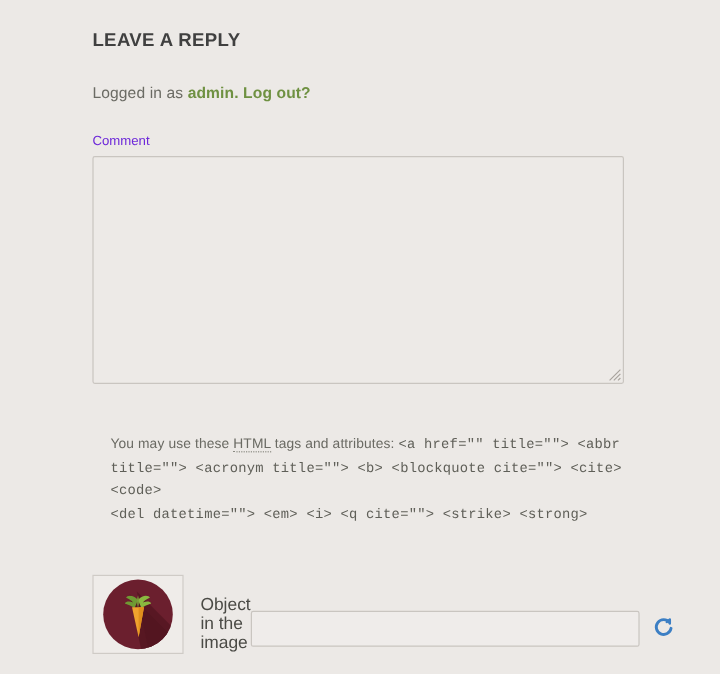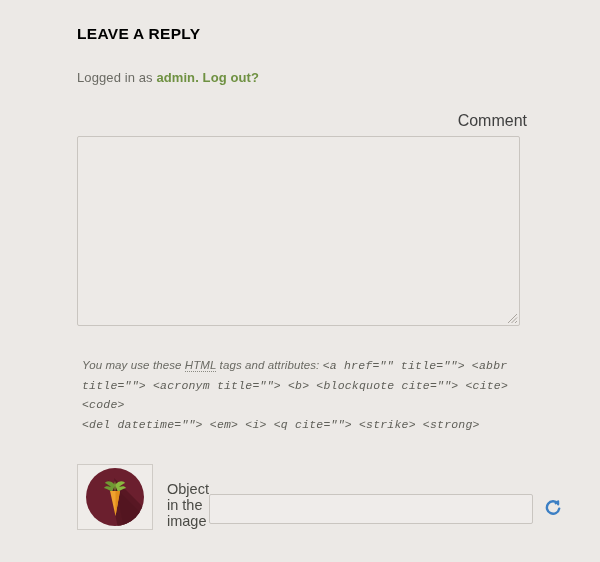--- a/index.html
+++ b/index.html
@@ -19,21 +19,21 @@
     position: absolute;
     left: 77px;
     top: 0;
     width: 450px;
   }
 
   #reply-heading {
     font-size: 15.5px;
     font-weight: bold;
     letter-spacing: 0.3px;
-    color: #000000;
+    color: #404040;
     margin: 0;
     padding-top: 25px;
     text-transform: uppercase;
   }
 
   #logged-in-line {
     font-size: 13px;
     color: #6b6b64;
     margin: 0;
     padding-top: 27px;
@@ -44,26 +44,25 @@
     color: #6f9142;
     text-decoration: none;
     font-weight: bold;
   }
   .login-prefix {
     color: #6b6b64;
   }
 
   #comment-label {
     display: block;
-    font-size: 16px;
-    color: #404040;
+    font-size: 11px;
+    color: #6d28d9;
     margin: 0;
     padding-top: 27px;
     padding-bottom: 6px;
-    text-align: right;
   }
 
   #comment-textarea {
     display: block;
     width: 443px;
     height: 190px;
     box-sizing: border-box;
     background: #edeae7;
     border: 1px solid #c9c5c0;
     border-radius: 2px;
@@ -82,24 +81,23 @@
   .resize-grip {
     position: absolute;
     right: 2px;
     bottom: 2px;
     width: 13px;
     height: 13px;
     pointer-events: none;
   }
 
   #html-tags-help {
-    margin: 5px;
+    margin: 15px;
     padding-top: 20px;
     width: 452px;
-    font-style: italic;
   }
   #html-tags-help .help-lead {
     font-size: 11.5px;
     color: #6a6a63;
     letter-spacing: 0.1px;
   }
   #html-tags-help .abbr-html {
     border-bottom: 1px dotted #8a8a82;
     cursor: help;
   }

